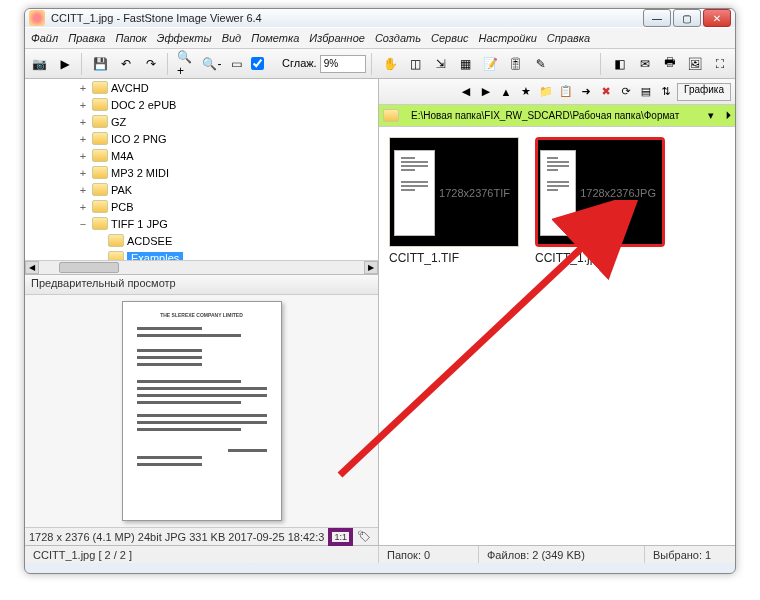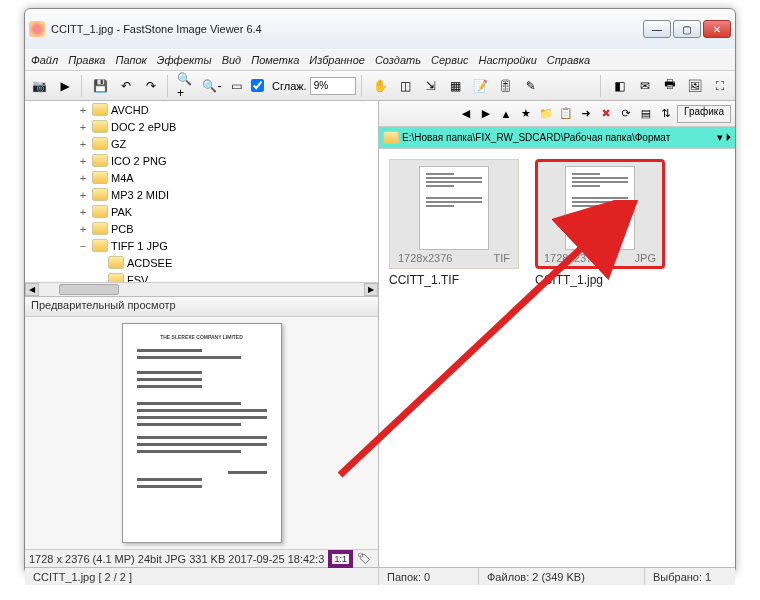--- a/index.html
+++ b/index.html
@@ -1,30 +1,30 @@
 <!DOCTYPE html>
 <html><head>
 <meta charset="utf-8">
 <style>
 *{box-sizing:border-box;margin:0;padding:0;font-family:Tahoma,sans-serif;font-size:11px;}
 body{background:#fff;width:760px;height:600px;position:relative;overflow:hidden;}
 .outer{position:absolute;left:24px;top:8px;width:712px;height:566px;border:1px solid #888;border-radius:6px;background:linear-gradient(#f3f7fb,#e8eef5);box-shadow:0 0 8px rgba(0,0,0,.3);}
-.titlebar{height:40px;display:flex;align-items:center;padding:0 4px;background:linear-gradient(#fdfdfd,#e5ecf4);border-radius:6px 6px 0 0;}
+.titlebar{height:18px;display:flex;align-items:center;padding:0 4px;background:linear-gradient(#fdfdfd,#e5ecf4);border-radius:6px 6px 0 0;}
 .titlebar .icon{width:16px;height:16px;margin-right:6px;background:radial-gradient(circle,#f88 30%,#fc8 70%);border-radius:3px;}
 .titlebar .txt{flex:1;color:#222;}
 .winbtns{display:flex;gap:2px;}
 .winbtn{width:28px;height:18px;border:1px solid #888;border-radius:3px;display:flex;align-items:center;justify-content:center;font-size:10px;background:linear-gradient(#fafcff,#d7e2ee);}
 .winbtn.close{background:linear-gradient(#f08080,#d43c2a);color:#fff;border-color:#a33;}
 .menubar{height:22px;background:#f4f4f4;border-top:1px solid #fff;border-bottom:1px solid #ccc;display:flex;padding:0 6px;gap:10px;align-items:center;}
 .menubar span{color:#222;cursor:default;font-style:italic;}
 .toolbar{height:30px;background:linear-gradient(#fafafa,#e8e8e8);border-bottom:1px solid #bbb;display:flex;align-items:center;padding:0 4px;gap:3px;}
 .tbtn{width:22px;height:22px;border:1px solid transparent;border-radius:2px;display:flex;align-items:center;justify-content:center;font-size:12px;}
 .sep{width:4px;height:22px;border-left:1px solid #ccc;margin:0 2px;}
 .zoomsel{height:18px;width:46px;border:1px solid #aaa;background:#fff;font-size:10px;padding-left:3px;}
-.chk{display:flex;align-items:center;gap:8px;font-size:10px;}
+.chk{display:flex;align-items:flex-start;gap:18px;font-size:10px;}
 .content{display:flex;height:calc(100% - 28px - 22px - 30px - 18px);}
 .left{width:354px;border-right:1px solid #bbb;display:flex;flex-direction:column;background:#fff;}
 .tree{flex:0 0 196px;overflow:hidden;border-bottom:1px solid #bbb;position:relative;}
 .tree-inner{position:absolute;left:0;top:-2px;right:0;padding:2px 4px;}
 .trow{display:flex;align-items:center;height:17px;white-space:nowrap;}
 .trow .pm{width:12px;text-align:center;color:#666;}
 .trow .fld{width:16px;height:13px;background:linear-gradient(#ffe9a3,#f5c551);border:1px solid #cc9;border-radius:2px;margin:0 3px;}
 .trow.sel span.lbl{background:#3399ff;color:#fff;padding:0 4px;}
 .trow .pad{display:inline-block;}
 .hscroll{position:absolute;bottom:0;left:0;right:0;height:14px;background:#eee;border-top:1px solid #ccc;display:flex;}
@@ -35,26 +35,26 @@
 .pv{flex:1;background:#f6f6f6;display:flex;align-items:center;justify-content:center;position:relative;}
 .doc{width:160px;height:220px;background:#fff;border:1px solid #999;box-shadow:2px 2px 4px rgba(0,0,0,.25);padding:10px 14px;font-size:5px;color:#444;line-height:1.4;display:flex;flex-direction:column;}
 .doc .line{height:3px;background:#666;margin:2px 0;}
 .doc .line.s{width:50%;}
 .doc .line.m{width:80%;}
 .pv-info{height:18px;background:#f0f0f0;border-top:1px solid #ccc;font-size:10px;padding:2px 4px;color:#333;display:flex;align-items:center;gap:4px;}
 .right{flex:1;display:flex;flex-direction:column;background:#fff;}
 .rtool{height:26px;background:linear-gradient(#fafafa,#ececec);border-bottom:1px solid #ccc;display:flex;align-items:center;padding:0 4px;gap:2px;justify-content:flex-end;}
 .rtool .mini{width:18px;height:18px;border:1px solid transparent;border-radius:2px;font-size:11px;display:flex;align-items:center;justify-content:center;}
 .rtool .gbtn{height:18px;padding:0 6px;border:1px solid #aaa;background:#f4f4f4;font-size:10px;}
-.pathbar{height:22px;display:flex;align-items:center;border-bottom:1px solid #ccc;background:#5eead4;padding:0 4px;gap:3px;}
+.pathbar{height:22px;display:flex;align-items:center;border-bottom:1px solid #ccc;background:#bef264;padding:0 4px;gap:12px;}
 .pathbar .picon{width:16px;height:13px;background:linear-gradient(#ffe9a3,#f5c551);border:1px solid #cc9;border-radius:2px;}
 .pathbar input{flex:1;border:none;font-size:10px;background:transparent;}
 .thumbs{flex:1;padding:10px;display:flex;gap:16px;align-items:flex-start;}
 .thcell{width:130px;text-align:center;}
-.thframe{width:130px;height:110px;border:1px solid #d9d0c0;background:#e5e5e5;padding:4px;display:flex;flex-direction:column;align-items:center;}
+.thframe{width:130px;height:110px;border:1px solid #d9d0c0;background:#000000;padding:4px;display:flex;flex-direction:row;align-items:center;}
 .thframe.sel{border:3px solid #e02222;border-radius:4px;padding:2px;}
 .thimg{width:70px;height:86px;background:#fff;border:1px solid #bbb;margin-top:2px;padding:6px;display:flex;flex-direction:column;gap:2px;}
 .thimg .tl{height:2px;background:#888;}
 .thimg .tl.s{width:50%;}
 .thmeta{display:flex;justify-content:space-between;width:100%;font-size:9px;color:#777;margin-top:2px;padding:0 4px;}
 .thname{text-align:left;font-size:12px;margin-top:4px;color:#222;}
 .status{height:18px;background:#f0f0f0;border-top:1px solid #bbb;display:flex;align-items:center;font-size:10px;color:#333;}
 .status .scell{padding:0 8px;border-right:1px solid #ccc;height:100%;display:flex;align-items:center;}
 .arrow-svg{position:absolute;left:300px;top:200px;pointer-events:none;}
 .ratio{font-size:9px;border:4px solid #701a75;padding:0 2px;}
@@ -178,20 +178,26 @@
               <span class="pm">−</span>
               <span class="fld"></span>
               <span class="lbl">TIFF 1 JPG</span>
             </div>
             <div class="trow">
               <span class="pad" style="width:64px"></span>
               <span class="pm"></span>
               <span class="fld"></span>
               <span class="lbl">ACDSEE</span>
             </div>
+            <div class="trow sel">
+              <span class="pad" style="width:64px"></span>
+              <span class="pm"></span>
+              <span class="fld"></span>
+              <span class="lbl">Examples</span>
+            </div>
             <div class="trow">
               <span class="pad" style="width:64px"></span>
               <span class="pm"></span>
               <span class="fld"></span>
               <span class="lbl">FSV</span>
             </div>
           </div>
         <div class="hscroll">
           <div class="sarrow">◀</div>
           <div class="strack">

